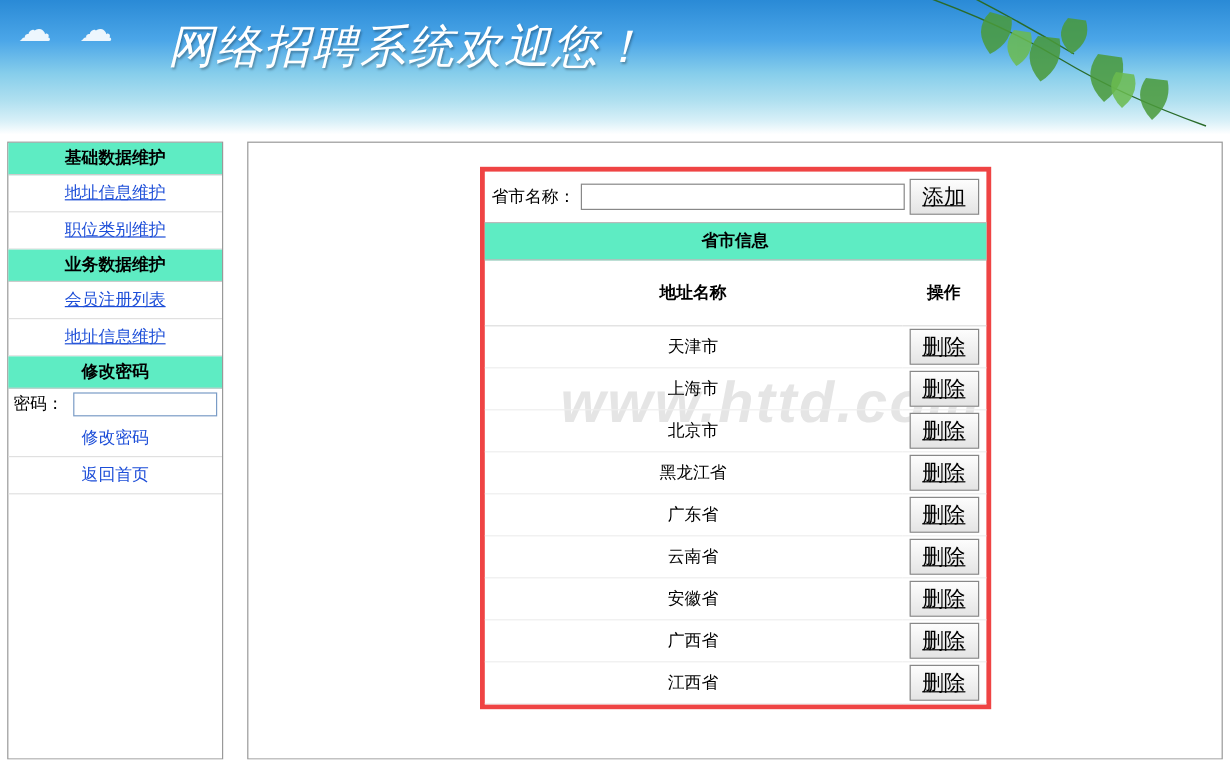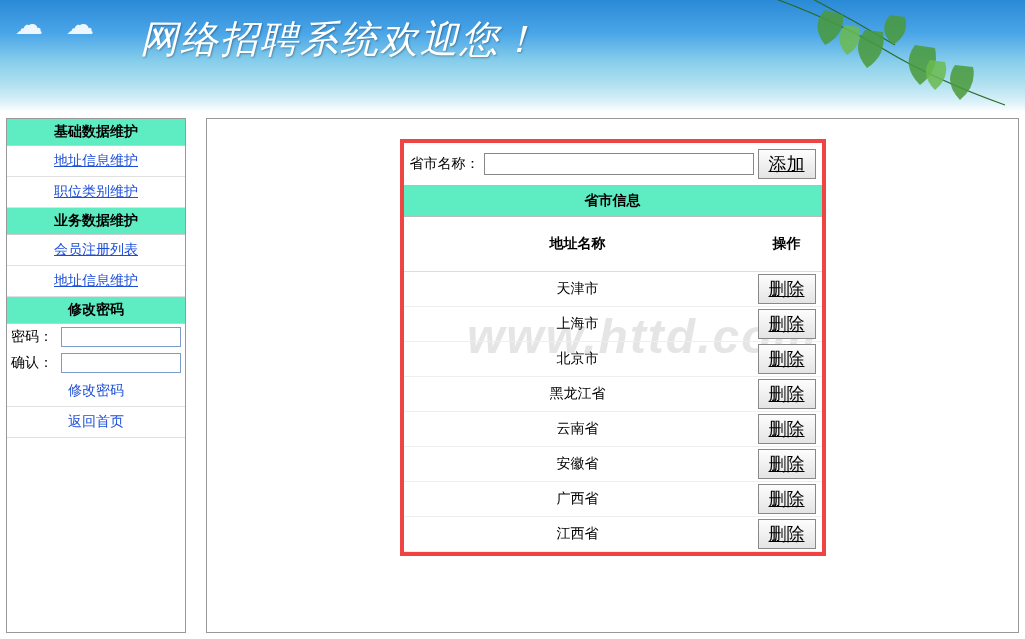--- a/index.html
+++ b/index.html
@@ -198,24 +198,20 @@
 
     <div class="sidebar-section-header">业务数据维护</div>
     <a class="sidebar-link">会员注册列表</a>
     <a class="sidebar-link">地址信息维护</a>
 
     <div class="sidebar-section-header">修改密码</div>
     <div class="pw-row">
       <span>密码：</span>
       <input type="password" style="">
     </div>
-    <div class="pw-row">
-      <span>确认：</span>
-      <input type="password" style="">
-    </div>
     <a class="sidebar-link nolink">修改密码</a>
     <a class="sidebar-link nolink">返回首页</a>
   </div>
 
   <div class="main">
     <div class="watermark">www.httd.com</div>
 
     <div class="panel">
       <div class="panel-top">
         <label>省市名称：</label>
@@ -241,20 +237,24 @@
             </tr>
             <tr>
               <td>北京市</td>
               <td class="op"><button class="btn">删除</button></td>
             </tr>
             <tr>
               <td>黑龙江省</td>
               <td class="op"><button class="btn">删除</button></td>
             </tr>
             <tr>
+              <td>广东省</td>
+              <td class="op"><button class="btn">删除</button></td>
+            </tr>
+            <tr>
               <td>云南省</td>
               <td class="op"><button class="btn">删除</button></td>
             </tr>
             <tr>
               <td>安徽省</td>
               <td class="op"><button class="btn">删除</button></td>
             </tr>
             <tr>
               <td>广西省</td>
               <td class="op"><button class="btn">删除</button></td>

